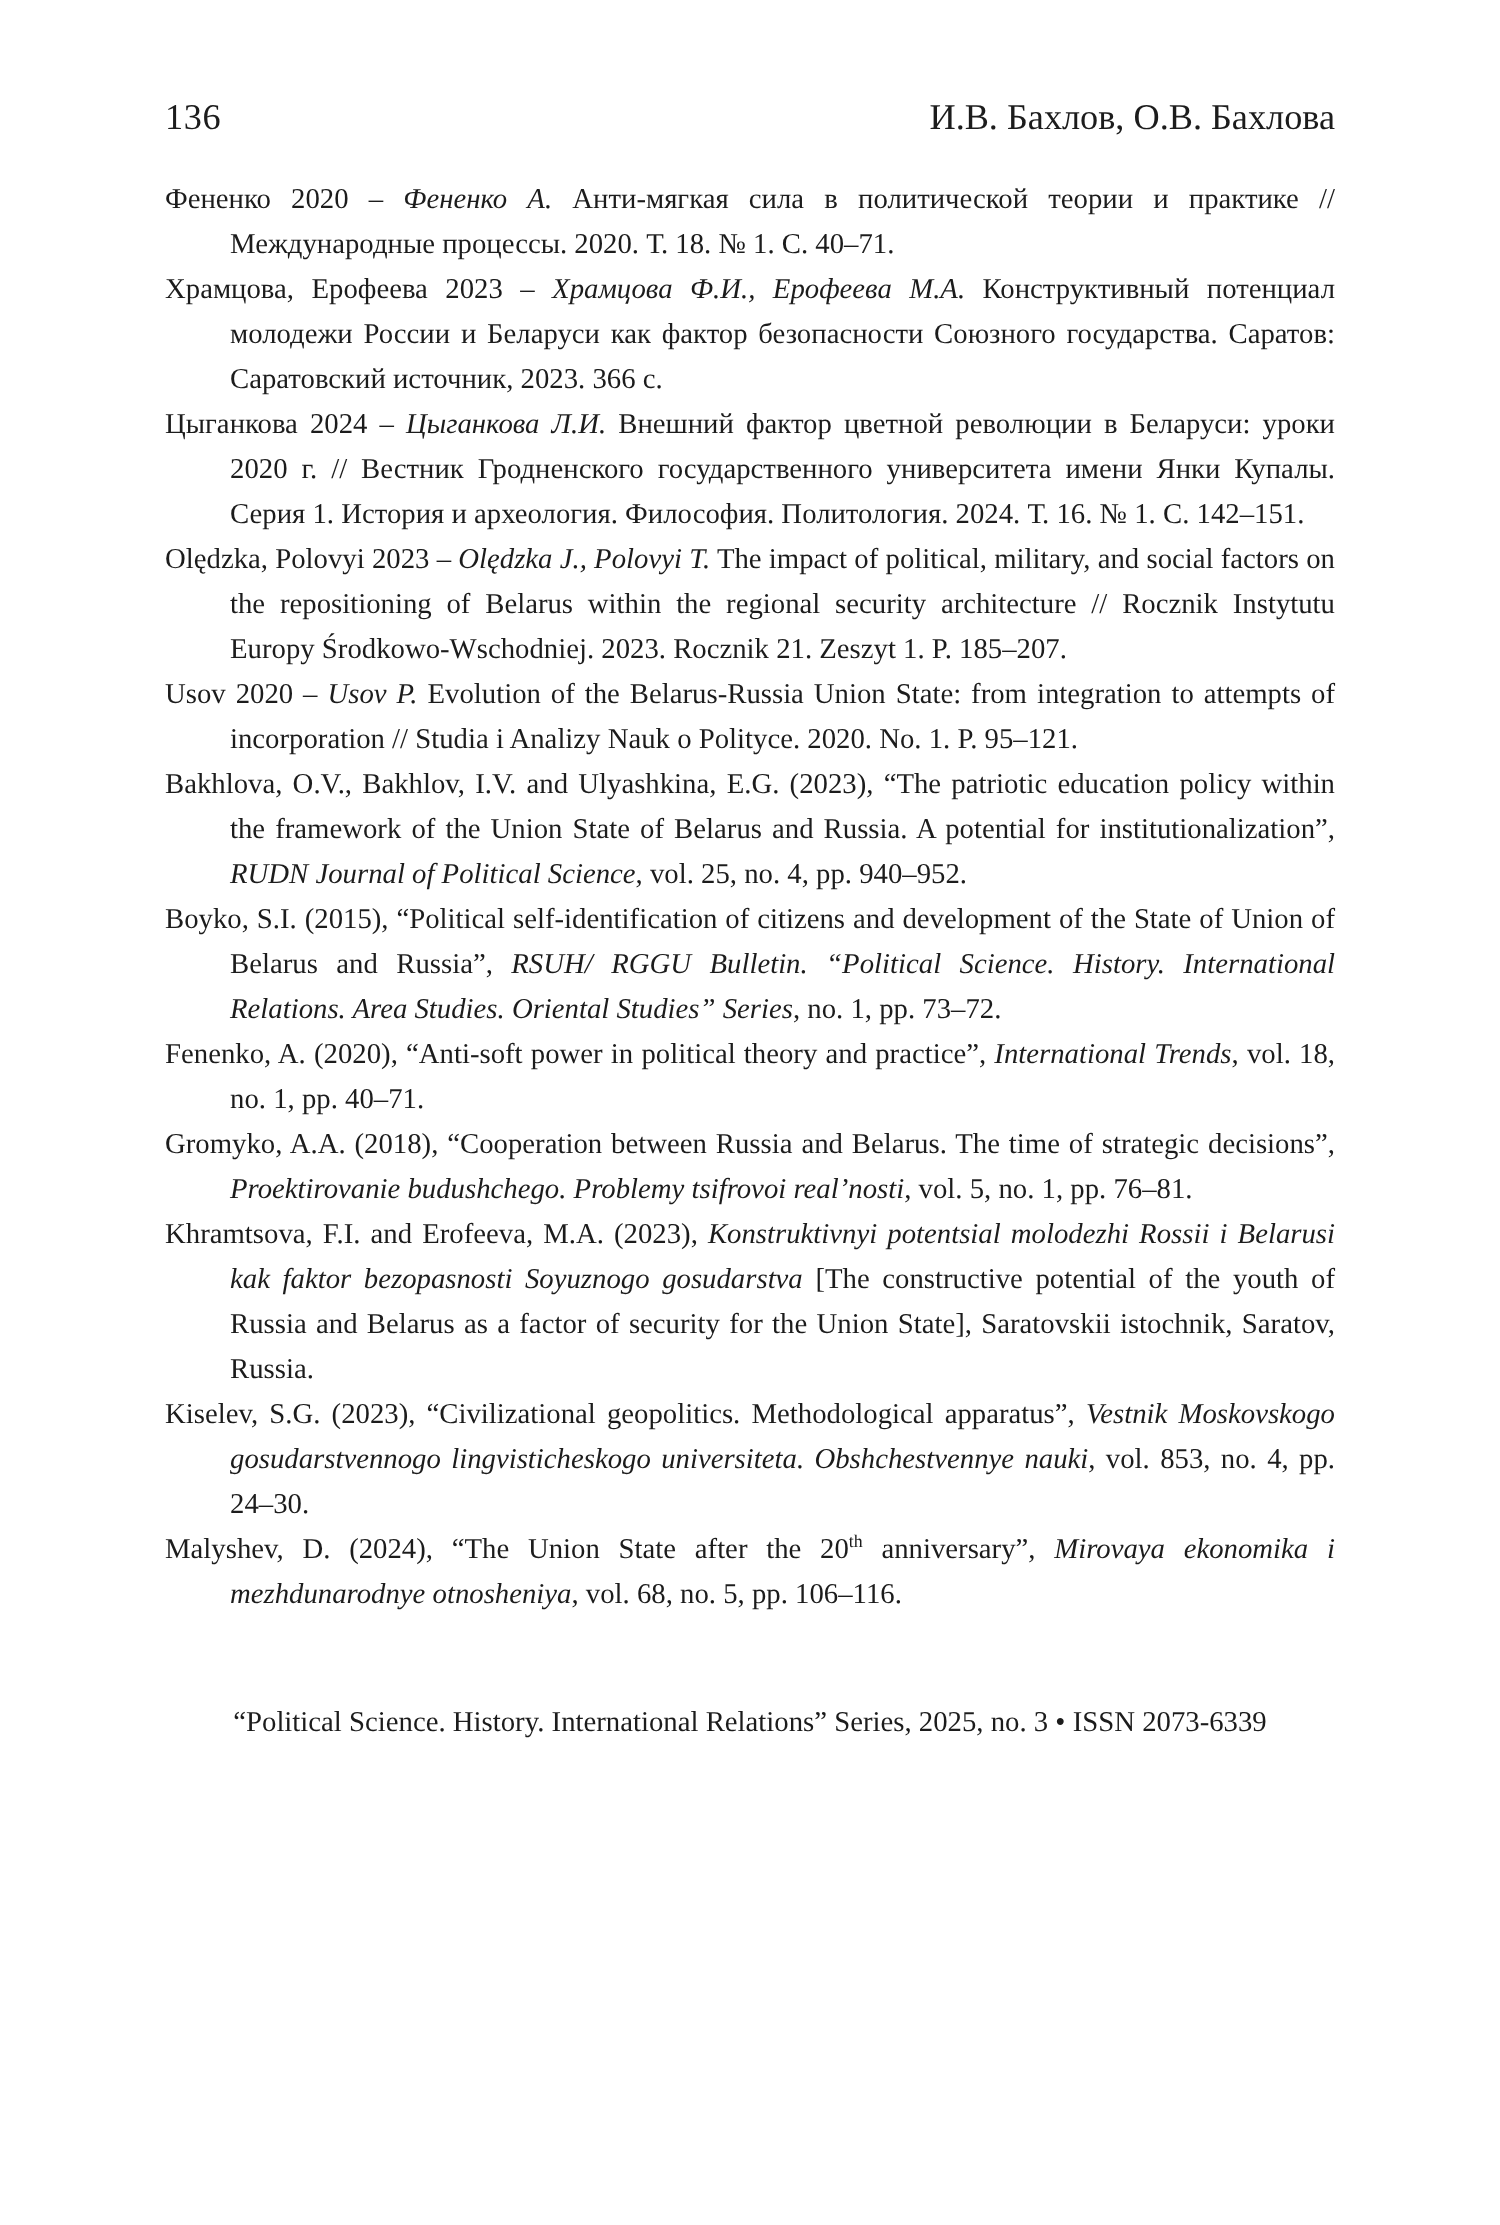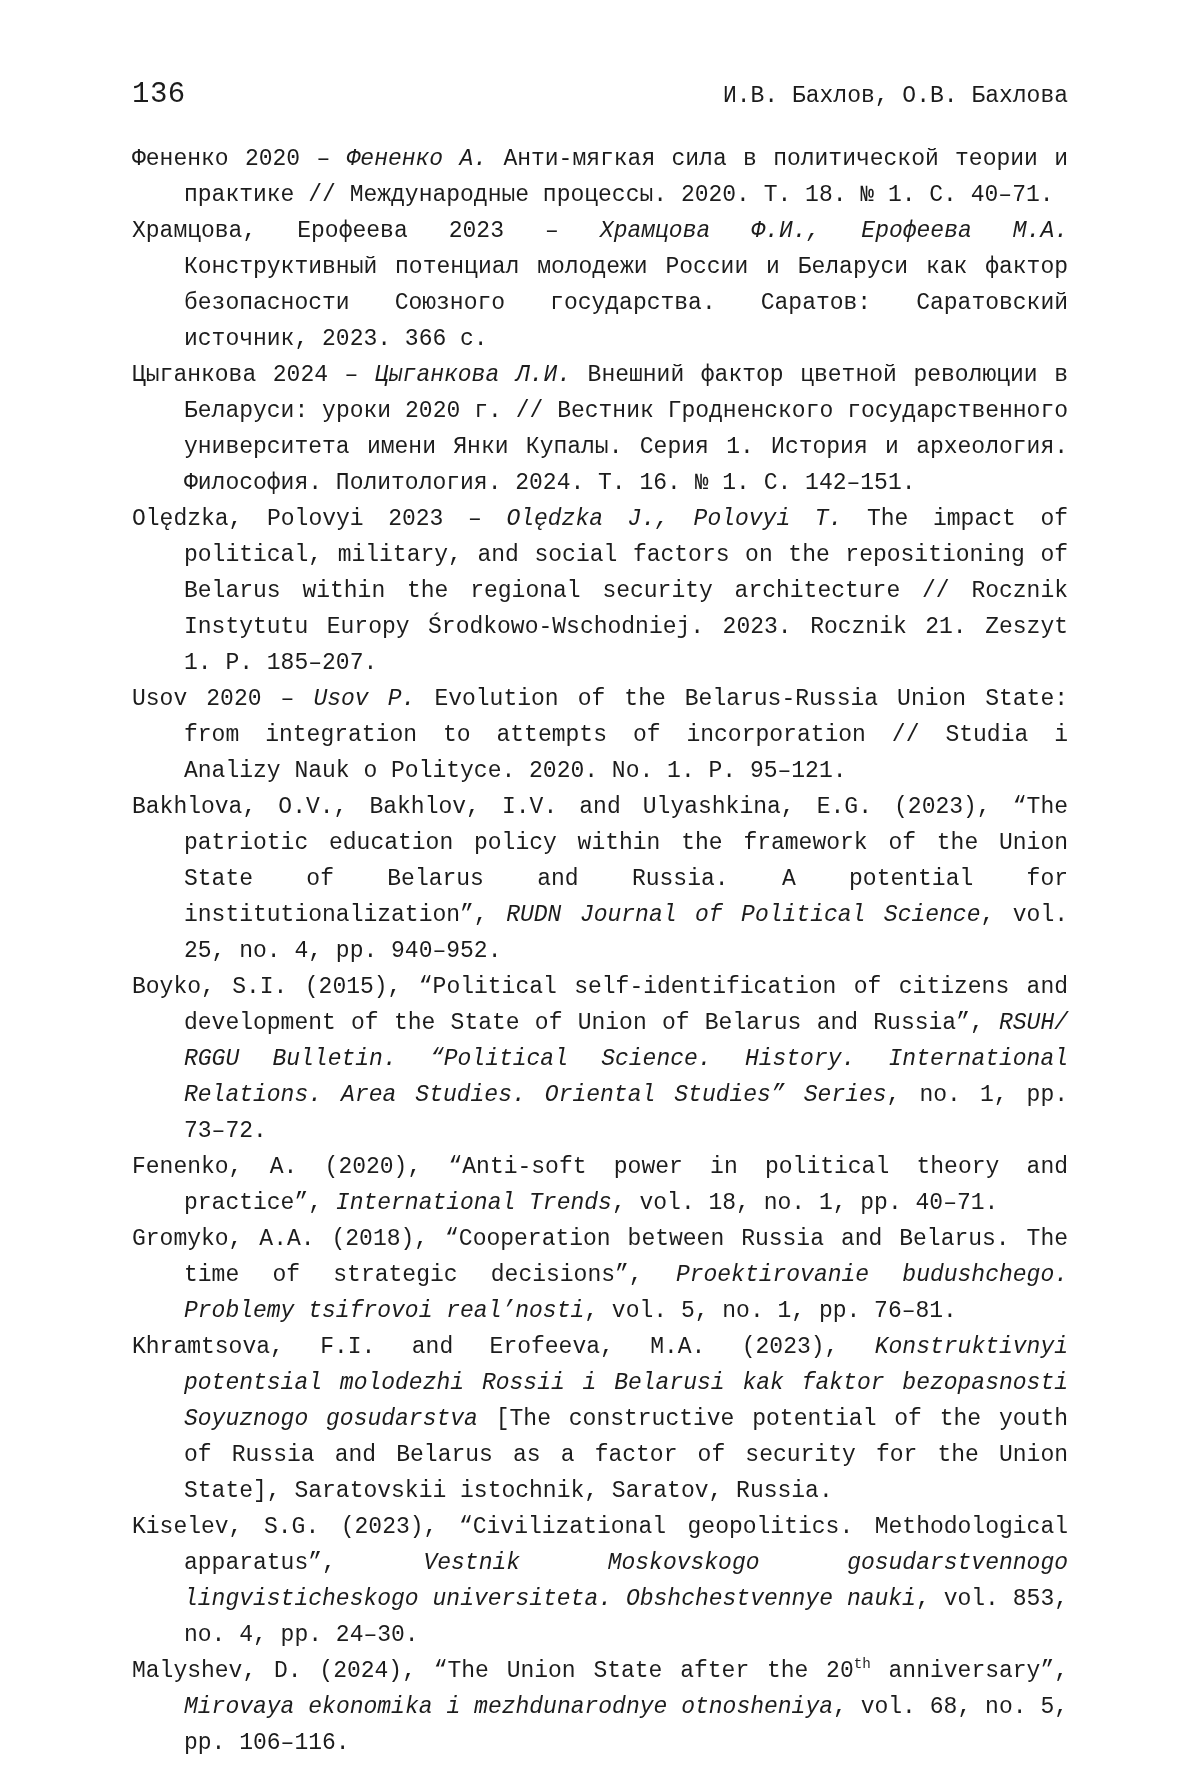--- a/index.html
+++ b/index.html
@@ -10,34 +10,34 @@
   .page {
     position: relative;
     width: 1200px;
     height: 1780px;
     margin: 0 auto;
     background: #ffffff;
     box-sizing: border-box;
     padding: 78px 132px 0 132px;
     overflow: hidden;
     color: #1c1c1c;
-    font-family: Liberation Mono, monospace;
+    font-family: Liberation Serif, serif;
   }
   header.page-header {
     display: flex;
     justify-content: space-between;
     align-items: baseline;
     margin-bottom: 30px;
   }
   .page-number {
     font-size: 29px;
     letter-spacing: 0.5px;
   }
   .running-authors {
-    font-size: 23px;
+    font-size: 29px;
   }
   .refs p.ref-entry {
     margin: 0;
     font-size: 23px;
     line-height: 36px;
     text-align: justify;
     padding-left: 52px;
     text-indent: -52px;
   }
   .refs p.ref-entry em {
@@ -56,21 +56,21 @@
     padding-bottom: 12px;
   }
   h2.ref-heading {
     margin: 0;
     font-size: 28px;
     font-weight: normal;
     font-style: italic;
     letter-spacing: 0.5px;
   }
   footer.page-footer {
-    margin-top: 30px;
+    margin-top: 72px;
     text-align: center;
     font-size: 23px;
   }
 </style>
 </head>
 <body>
 
 <div class="page">
 
   <header class="page-header">

